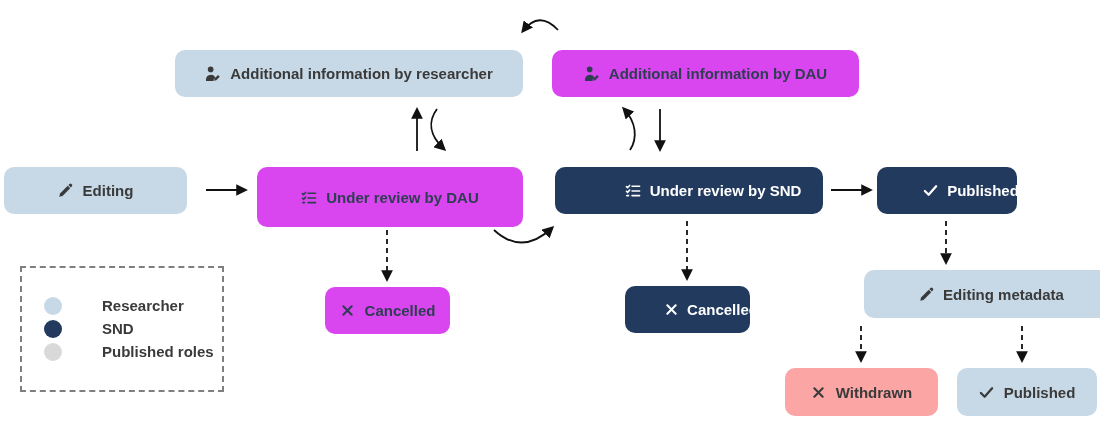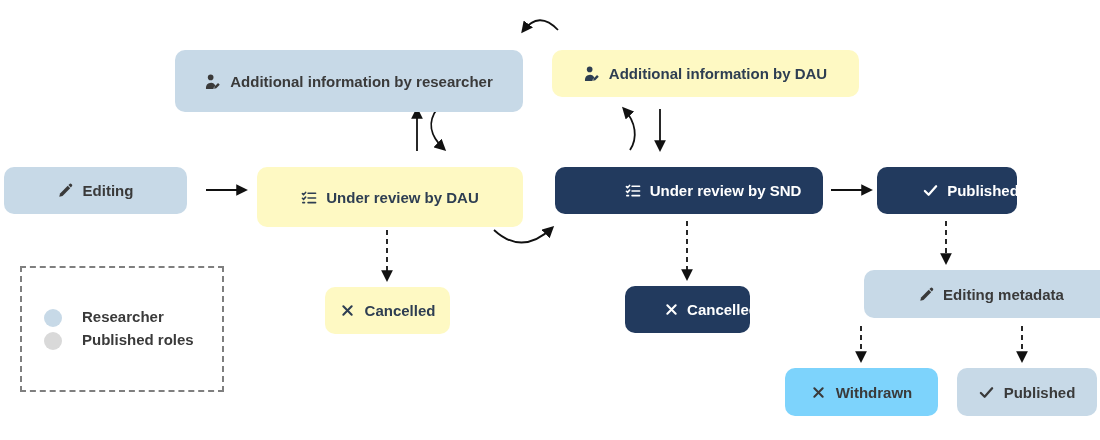--- a/index.html
+++ b/index.html
@@ -3,31 +3,31 @@
 <meta charset="utf-8">
 <style>
   html,body{margin:0;padding:0;background:#ffffff;}
   body{width:1100px;height:440px;position:relative;overflow:hidden;
        font-family:"Liberation Sans","DejaVu Sans",sans-serif;}
   .canvas{position:absolute;inset:0;width:1100px;height:440px;}
   .node{position:absolute;display:flex;align-items:center;justify-content:center;
         gap:9px;border-radius:10px;font-weight:700;font-size:15px;line-height:1;
         box-sizing:border-box;white-space:nowrap;}
   .role-researcher{background:#c7d9e7;color:#3a3a3a;}
-  .role-dau{background:#fef9c3;color:#2e3e52;align-items:center;}
+  .role-dau{background:#d946ef;color:#2e3e52;align-items:center;}
   .role-snd{background:#223a5e;color:#ffffff;padding-left:48px;}
-  .role-multi{background:#7dd3fc;color:#3a3a3a;}
+  .role-multi{background:#fca5a5;color:#3a3a3a;}
   .icon{display:inline-flex;align-items:center;justify-content:center;width:16px;height:16px;}
   .icon svg{display:block;}
   
   .legend{position:absolute;left:20px;top:266px;width:204px;height:126px;
           border:2px dashed #7f7f7f;box-sizing:border-box;
           display:flex;flex-direction:column;justify-content:center;
           gap:5px;padding-left:22px;}
-  .legend-row{display:flex;align-items:center;gap:20px;}
+  .legend-row{display:flex;align-items:center;gap:40px;}
   .legend-swatch{width:18px;height:18px;border-radius:50%;flex:0 0 auto;}
   .legend-label{font-weight:700;font-size:15px;color:#3a3a3a;line-height:1.1;}
   .sw-researcher{background:#c7d9e7;}
   .sw-dau{background:#5b9bd5;}
   .sw-snd{background:#223a5e;}
   .sw-multi{background:#d9d9d9;}
   
   svg.arrows{position:absolute;left:0;top:0;pointer-events:none;}
   svg.arrows path{stroke:#111111;stroke-width:1.8;fill:none;}
   svg.arrows path.dashed{stroke-dasharray:5 4;}
@@ -61,21 +61,21 @@
   <div class="node role-researcher" style="left:4px;top:167px;width:183px;height:47px">
     <span class="icon">
       <svg width="15" height="15" viewBox="0 0 16 16" fill="currentColor">
           <path d="M1.3 14.7l3.5-.9 8.2-8.2-2.6-2.6-8.2 8.2z"></path>
           <path d="M11.1 2.1l.9-.9a1.8 1.8 0 0 1 2.6 2.6l-.9.9z"></path>
         </svg>
     </span>
     <span>Editing</span>
   </div>
 
-  <div class="node role-researcher" style="left:175px;top:50px;width:348px;height:62px">
+  <div class="node role-researcher" style="left:175px;top:50px;width:348px;height:47px">
     <span class="icon">
       <svg width="16" height="15" viewBox="0 0 17 16" fill="currentColor">
           <circle cx="6" cy="3.6" r="3"></circle>
           <path d="M1 14.5a5.2 5.2 0 0 1 10-1.9l-1.6 1.6-.4 1.8H1z"></path>
           <path d="M10.2 13.4l3.7-3.7 1.8 1.8-3.7 3.7-2.3.5z"></path>
         </svg>
     </span>
     <span>Additional information by researcher</span>
   </div>
 
@@ -172,18 +172,22 @@
     </span>
     <span>Published</span>
   </div>
 
   <div class="legend">
     <div class="legend-row">
       <span class="legend-swatch sw-researcher"></span>
       <span class="legend-label">Researcher</span>
     </div>
     <div class="legend-row">
+      <span class="legend-swatch sw-snd"></span>
+      <span class="legend-label">SND</span>
+    </div>
+    <div class="legend-row">
       <span class="legend-swatch sw-multi"></span>
       <span class="legend-label">Published roles</span>
     </div>
   </div>
 
 </div>
 
 </body></html>

